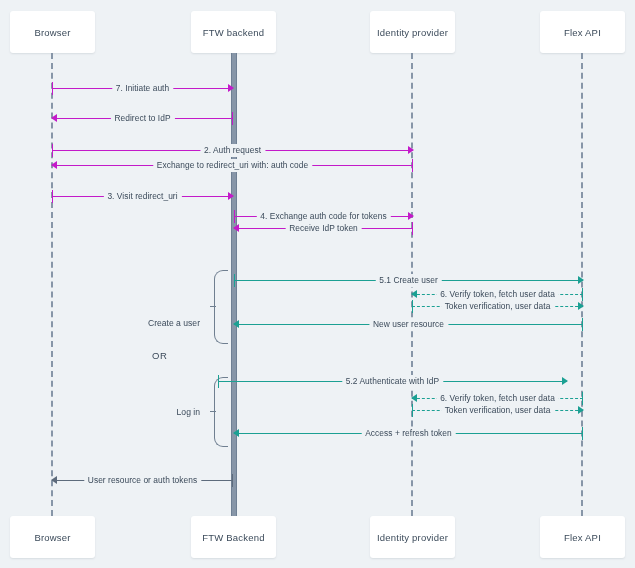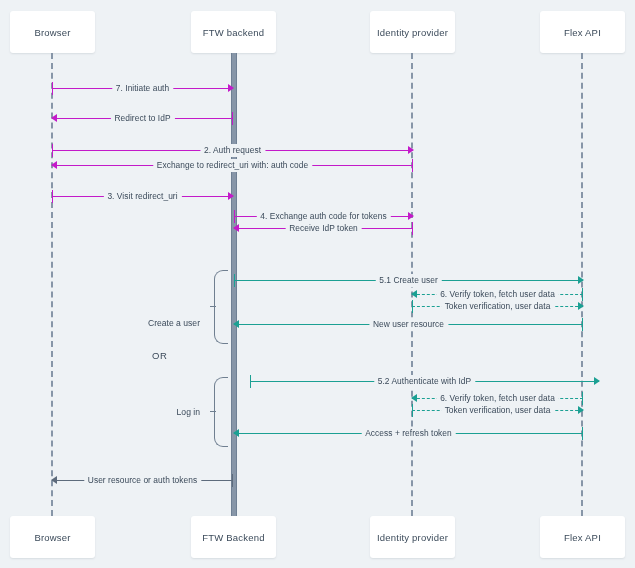--- a/index.html
+++ b/index.html
@@ -219,21 +219,21 @@
     <span class="lbl">New user resource</span>
   </div>
 
   <div class="orlabel" style="left:152px;top:350px;">OR</div>
 
   <div class="brace" style="left:214px;top:377px;height:70px;">
     <span class="nib"></span>
   </div>
   <div class="glabel" style="left:104px;top:407px;width:96px;">Log in</div>
 
-  <div class="msg teal right" style="left:250px;top:375px;width:349px;">
+  <div class="msg teal right" style="left:218px;top:375px;width:349px;">
     <span class="tail"></span>
     <span class="line"></span>
     <span class="head"></span>
     <span class="lbl">5.2 Authenticate with IdP</span>
   </div>
 
   <div class="msg teal left dashed" style="left:412px;top:392px;width:171px;">
     <span class="tail"></span>
     <span class="line"></span>
     <span class="head"></span>

